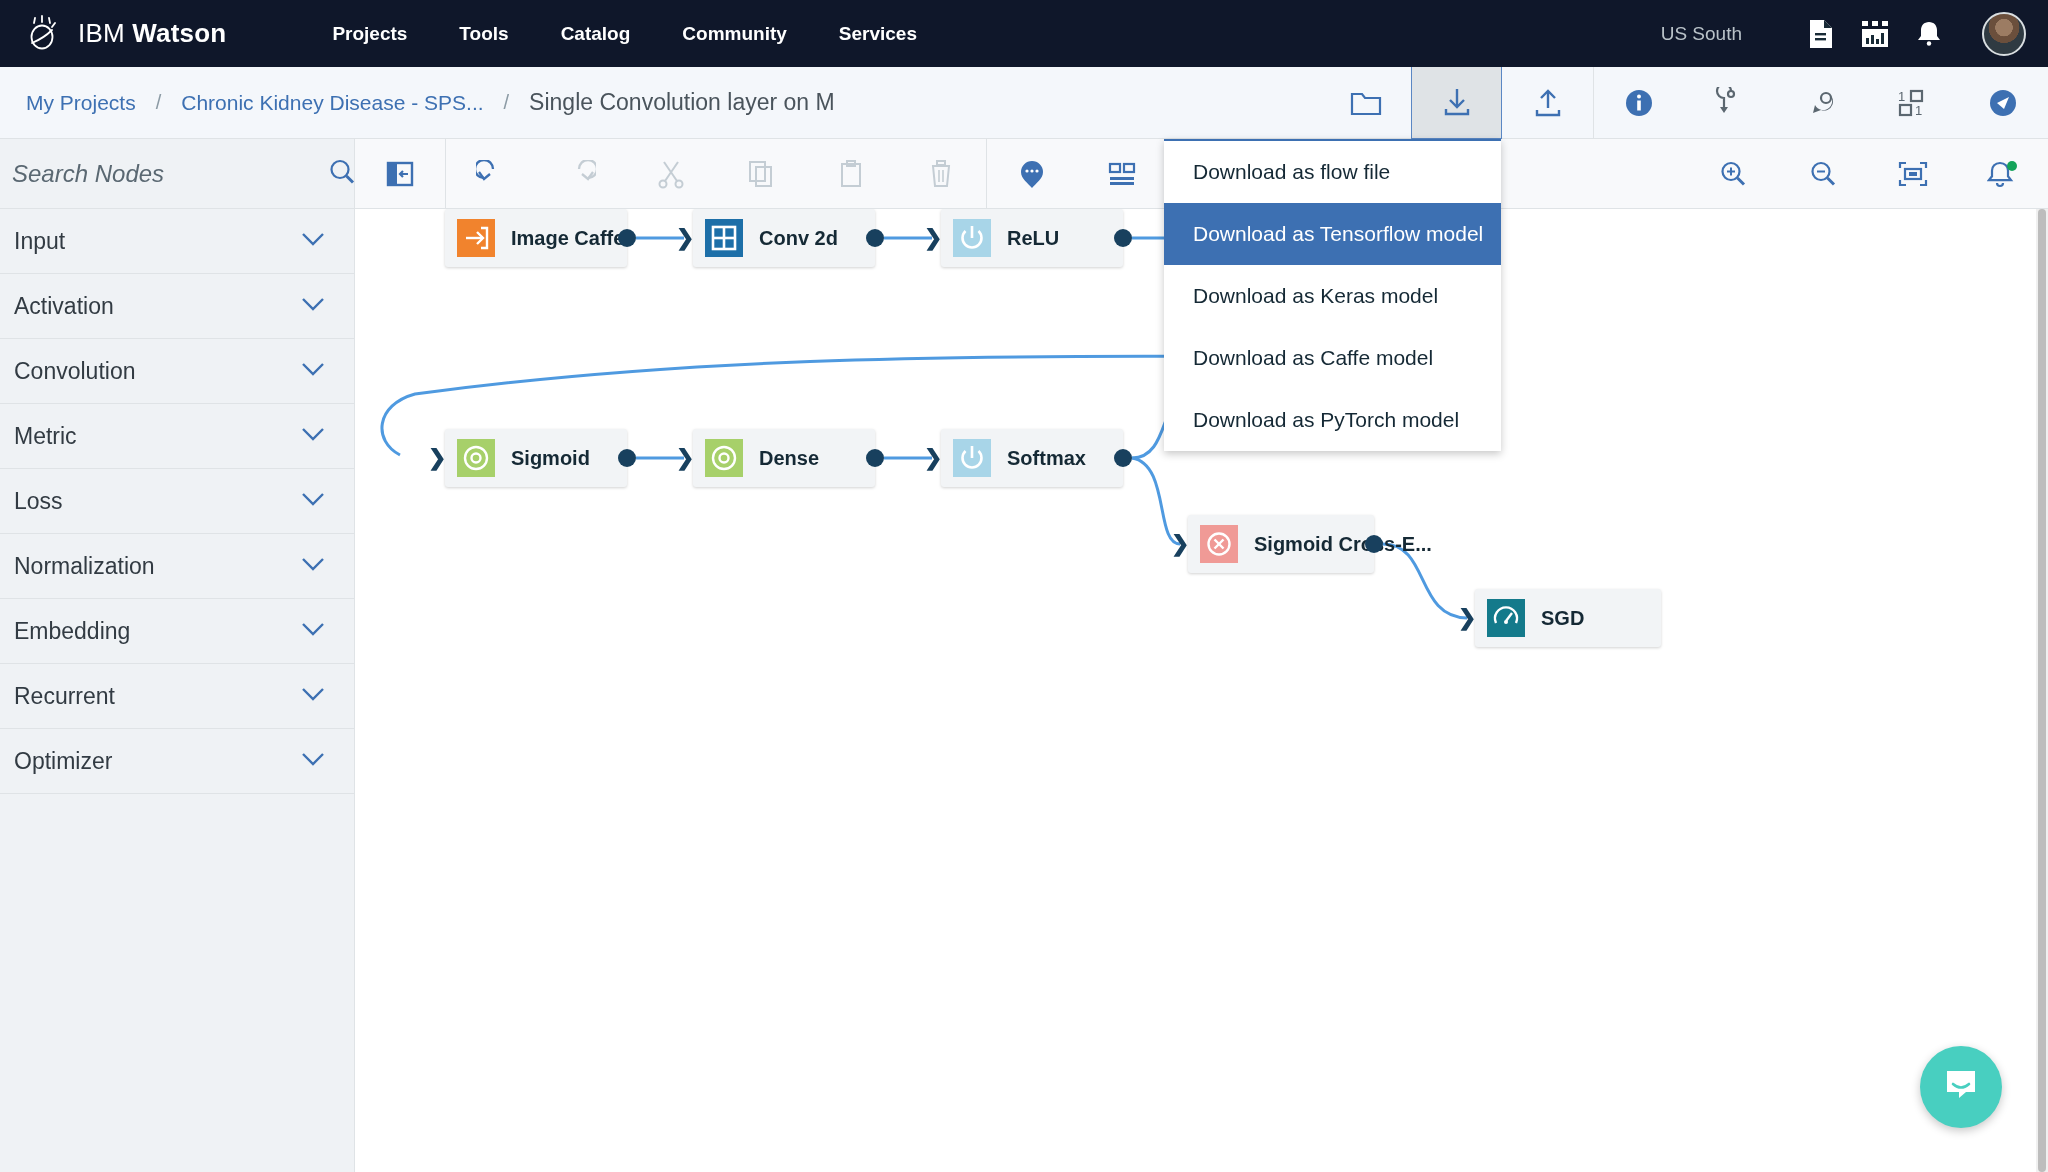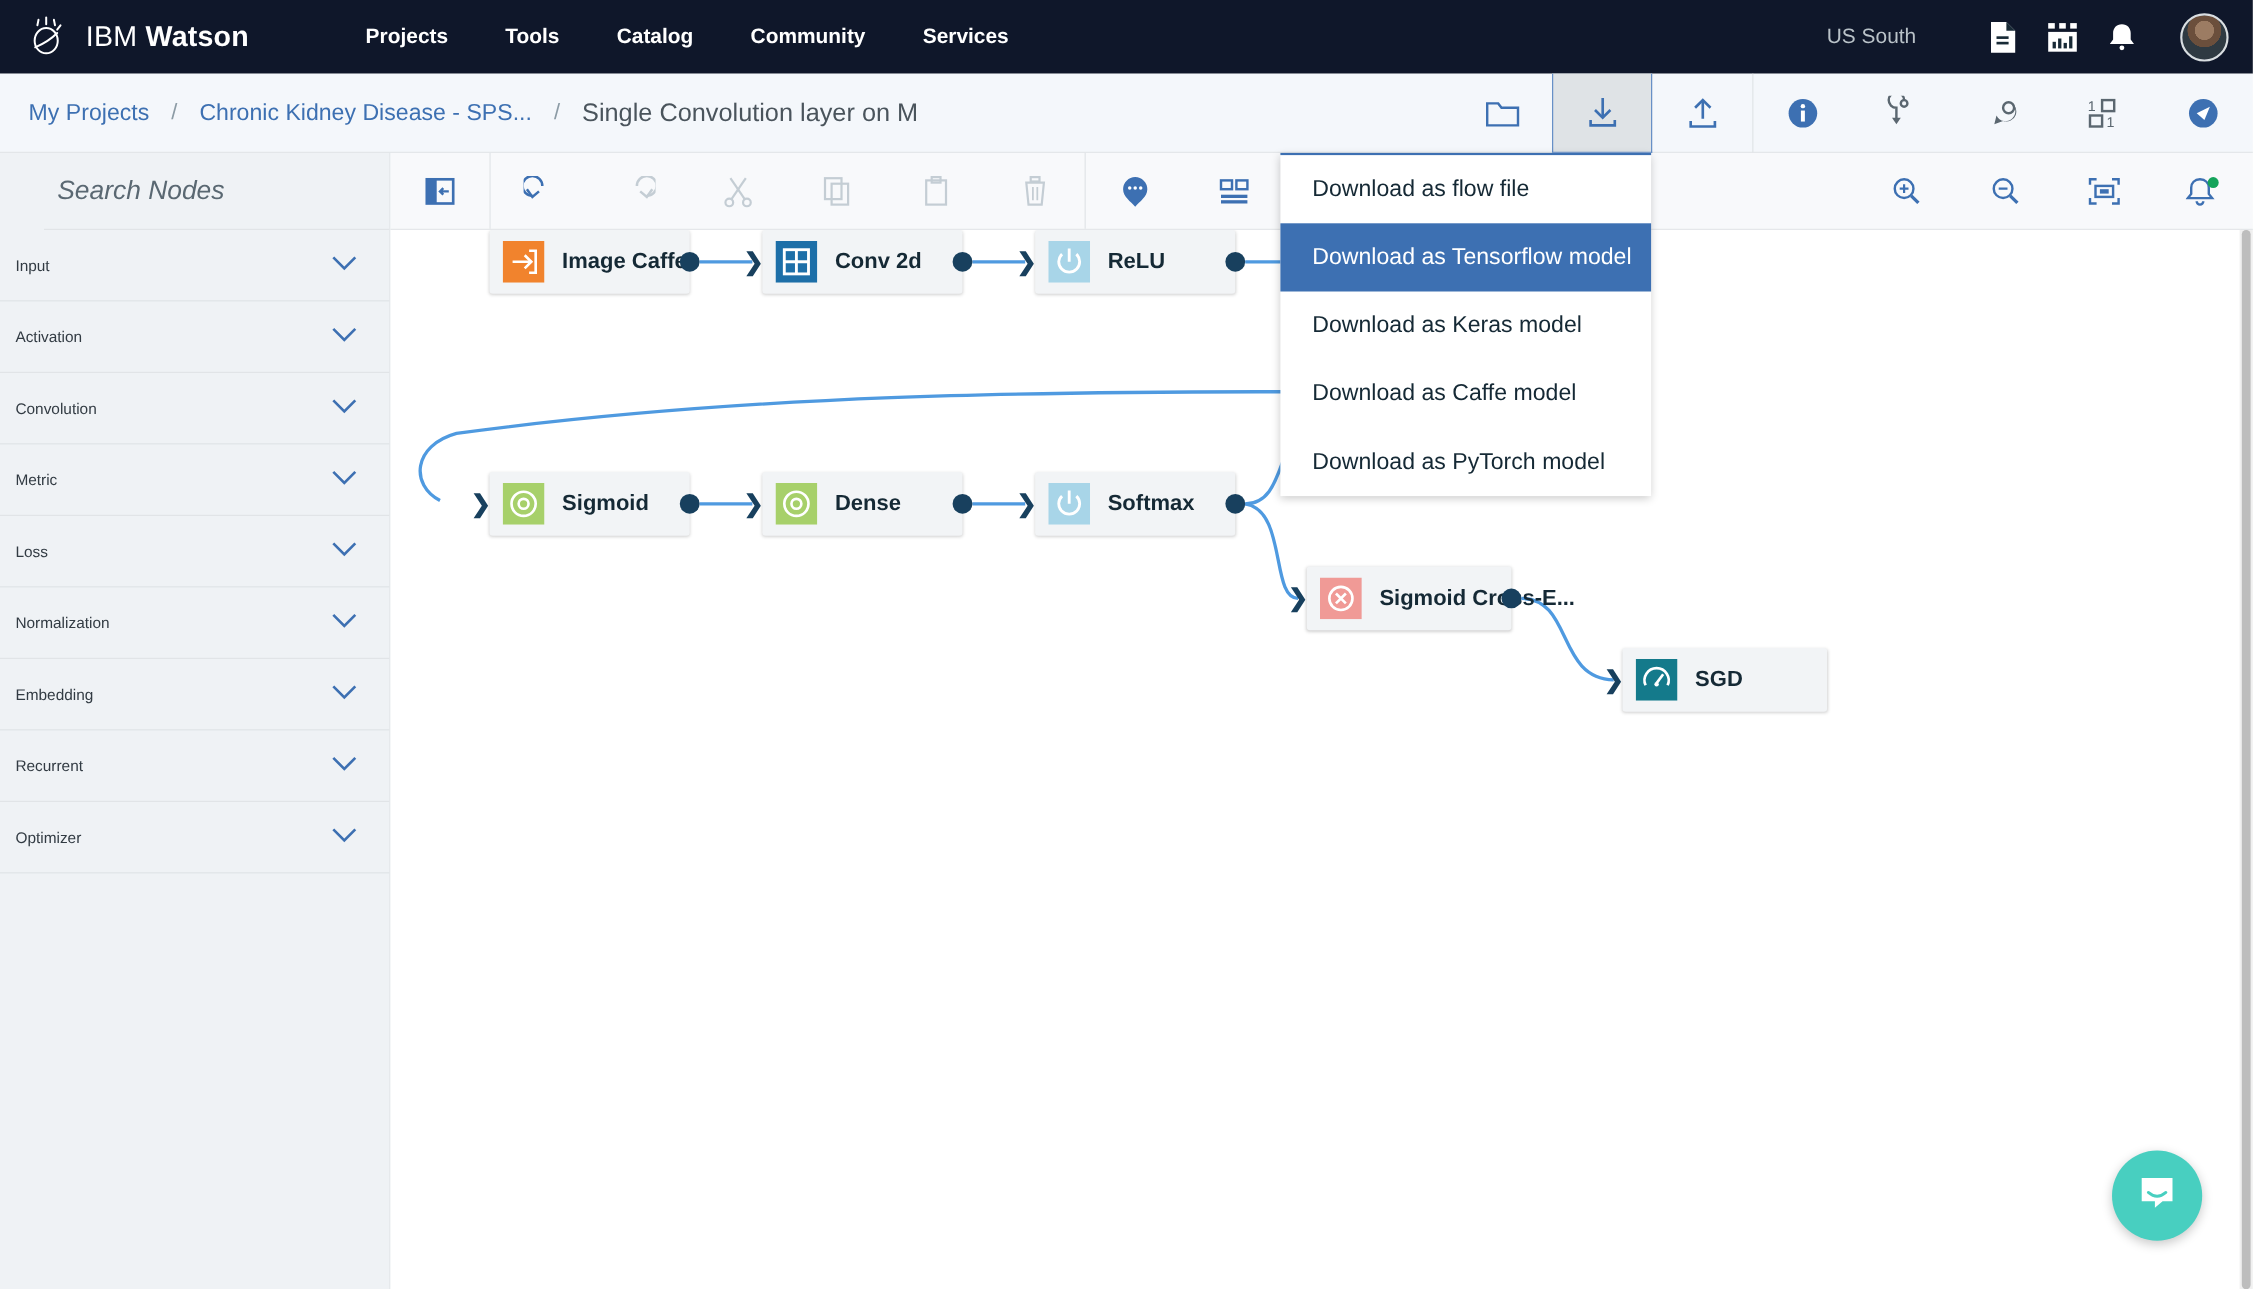--- a/index.html
+++ b/index.html
@@ -71,36 +71,36 @@
   .ctool.sep-left { border-left: 1px solid #dfe3e6; }
 
   
   .sidebar {
     position: absolute; top: 139px; left: 0;
     width: 355px; height: 1033px;
     background: #eff2f5; border-right: 1px solid #dfe3e6;
   }
   .search-row {
     height: 70px; display: flex; align-items: center;
-    border-bottom: 1px solid #dfe3e6; padding: 0 22px 0 12px; margin-left: 40px;
+    border-bottom: 1px solid #dfe3e6; padding: 0 22px 0 12px;
   }
   .search-input {
     flex: 1; border: none; outline: none; background: transparent;
     font-family: "Liberation Sans", sans-serif;
     font-size: 24px; font-style: italic; color: #5a6872;
   }
   .search-input::placeholder { color: #5a6872; opacity: 1; }
   .cat-row {
     height: 65px; display: flex; align-items: center;
     justify-content: space-between;
     padding: 0 28px 0 14px;
     border-bottom: 1px solid #dfe3e6;
     cursor: pointer;
   }
-  .cat-label { font-size: 14px; color: #323b43; }
+  .cat-label { font-size: 23px; color: #323b43; }
 
   
   .canvas-toolbar {
     position: absolute; top: 139px; left: 355px;
     width: 1693px; height: 70px;
     background: #f8f9fb; border-bottom: 1px solid #dfe3e6;
     display: flex; align-items: center;
   }
   .ttool {
     width: 90px; height: 69px; display: flex; align-items: center;

